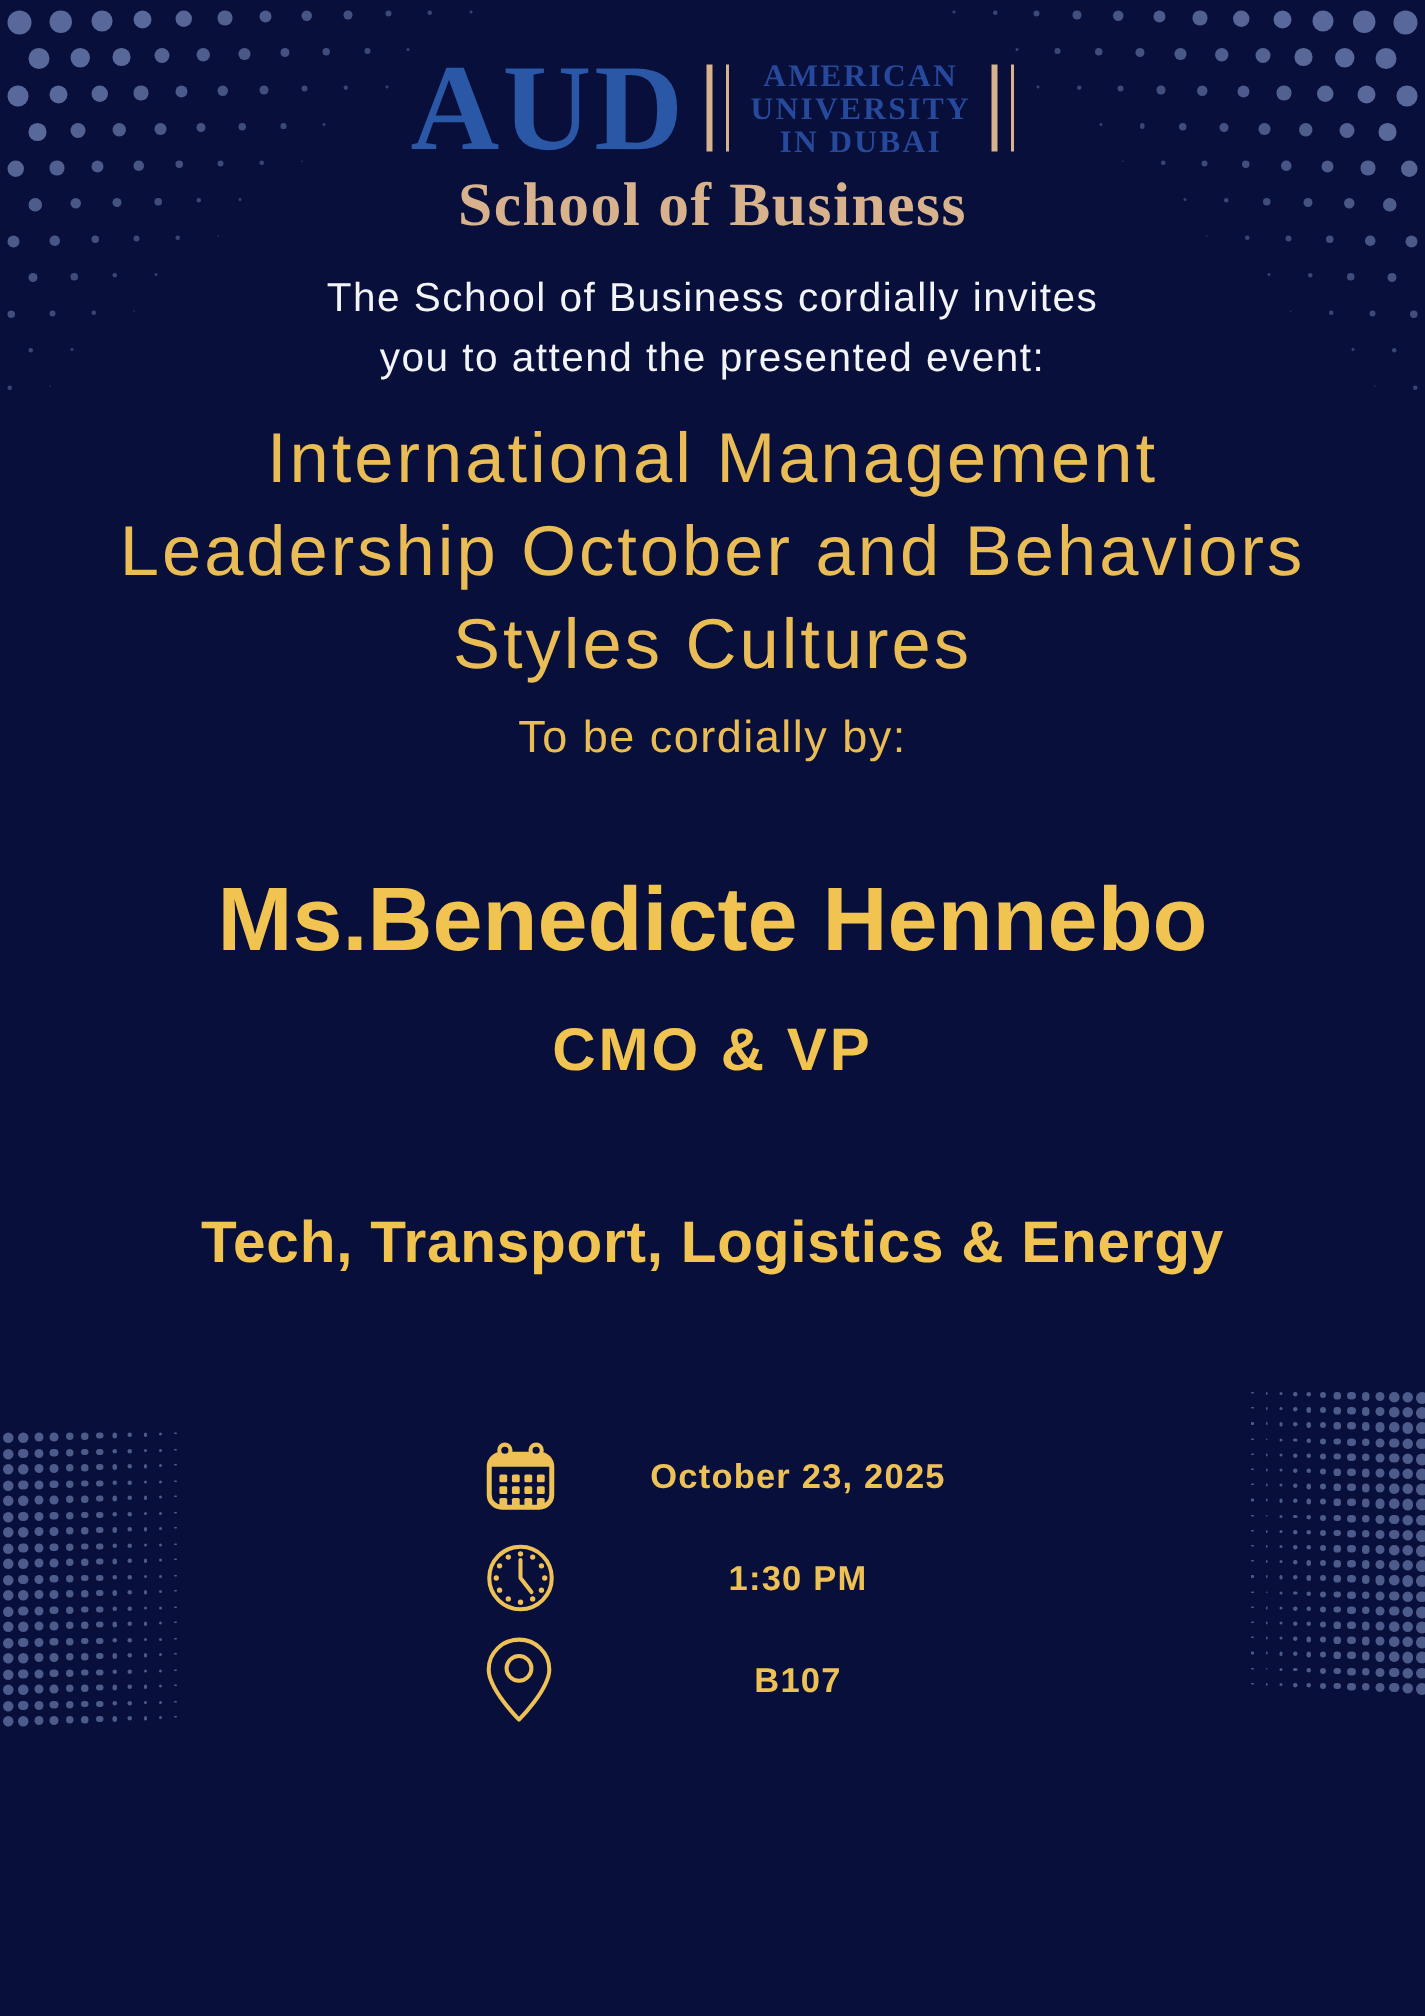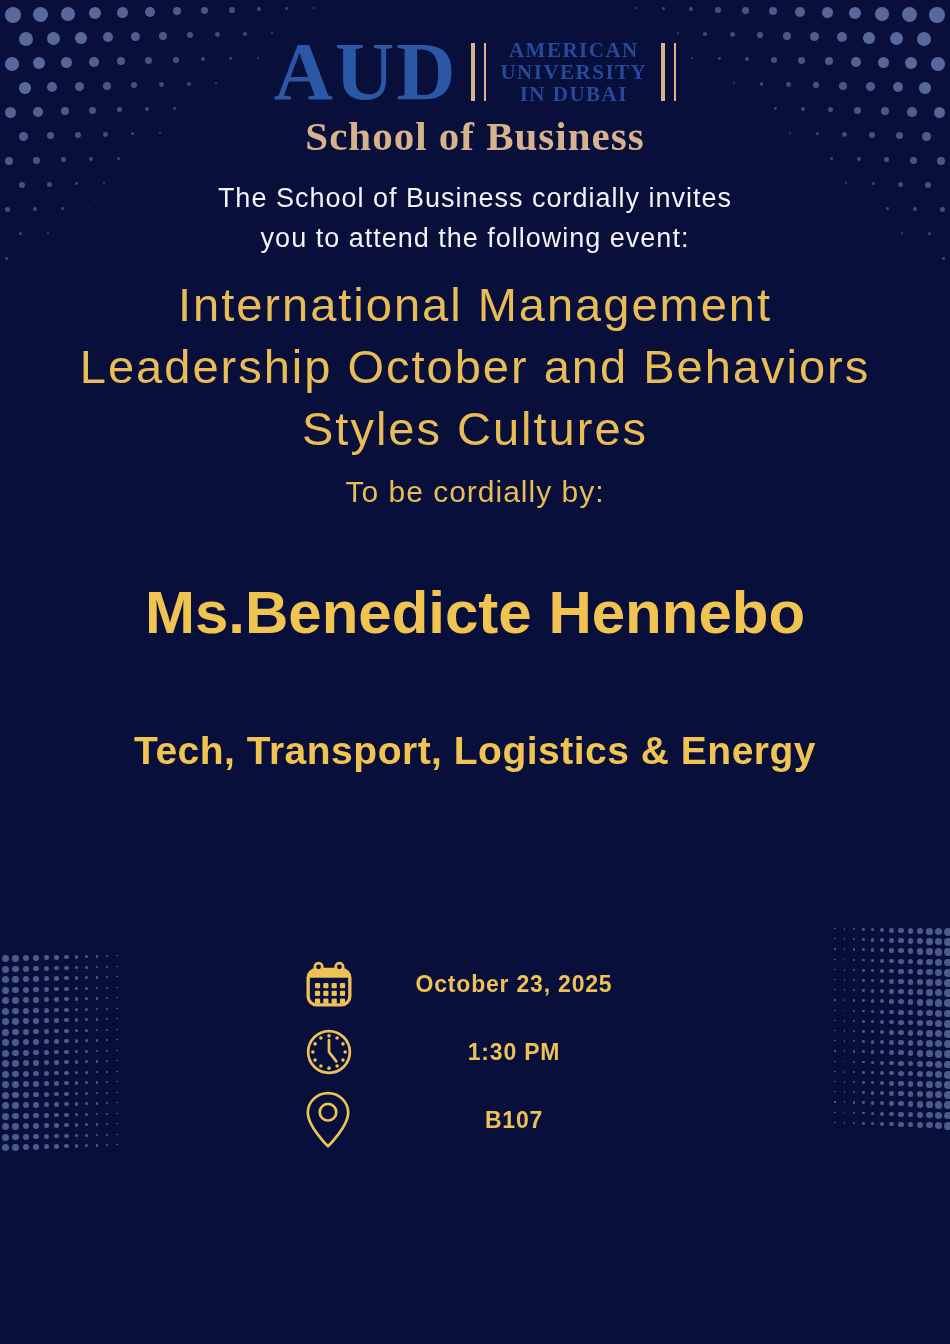--- a/index.html
+++ b/index.html
@@ -48,21 +48,21 @@
   .presented { margin:12px 0 0 0; text-align:center; color:#e9bc55;
     font-size:30px; line-height:40px; letter-spacing:1px; }
   .speaker-name { margin:66px 0 0 0; text-align:center; color:#f1c351;
     font-size:60px; font-weight:bold; line-height:70px; letter-spacing:0px; }
   .speaker-title { margin:26px 0 0 0; text-align:center; color:#f1c351;
     font-size:40px; font-weight:bold; line-height:52px; letter-spacing:2px; }
   .speaker-division { margin:10px 0 0 0; text-align:center; color:#f1c351;
     font-size:39px; font-weight:bold; line-height:62px; letter-spacing:0.5px; }
 
   
-  .details { position:absolute; left:304px; top:950px; width:350px; }
+  .details { position:absolute; left:322px; top:950px; width:350px; }
   .detail-row { display:flex; align-items:center; height:68px; }
   .detail-icon { width:70px; display:flex; justify-content:flex-start; align-items:center; }
   .detail-label { flex:1; text-align:center; color:#eec157;
     font-size:23px; font-weight:bold; letter-spacing:0.8px; }
 </style>
 </head>
 <body>
 
 <div class="poster">
 
@@ -716,33 +716,34 @@
         <span>UNIVERSITY</span>
         <span>IN DUBAI</span>
       </span>
       <span class="logo-bars"></span>
     </div>
     <div class="logo-school">School of Business</div>
   </header>
 
   <p class="invite">
     <span>The School of Business cordially invites</span><br>
-    <span>you to attend the following event:</span>
+    <span>you to attend the presented event:</span>
   </p>
 
   <h1 class="event-title">
     <span>International Management</span><br>
     <span>Leadership October and Behaviors</span><br>
     <span>Styles Cultures</span>
   </h1>
 
   <p class="presented">To be cordially by:</p>
 
   <h2 class="speaker-name">Ms.Benedicte Hennebo</h2>
 
+  <h3 class="speaker-title">CMO &amp; VP</h3>
 
   <h3 class="speaker-division">
     <br>
     <span>Tech, Transport, Logistics &amp; Energy</span>
   </h3>
 
   <div class="details">
 
     <div class="detail-row">
       <span class="detail-icon">

